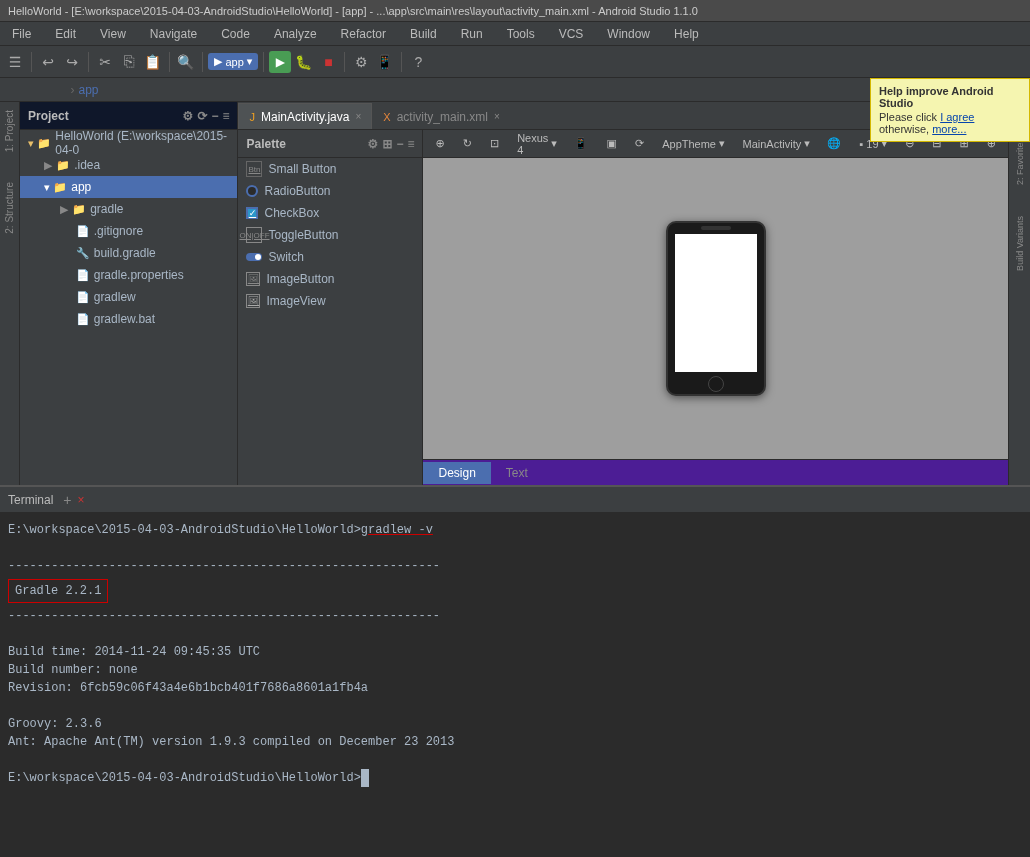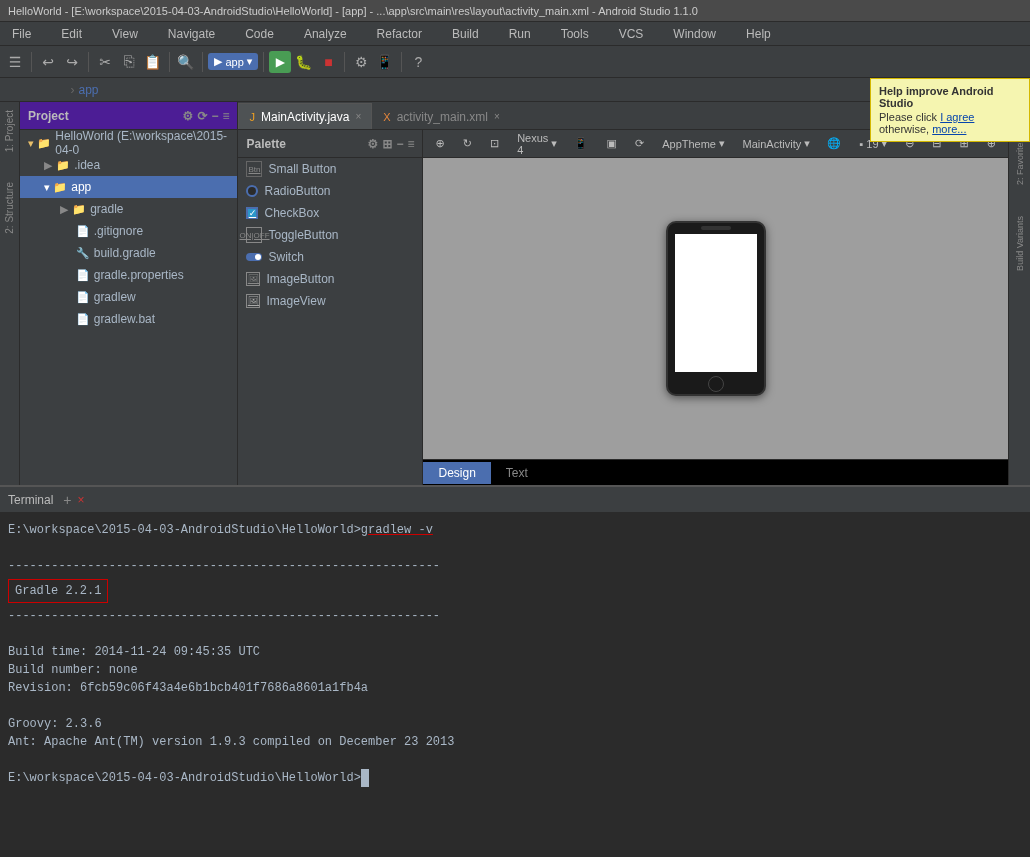--- a/index.html
+++ b/index.html
@@ -2,21 +2,21 @@
 <html><head>
   <meta charset="utf-8">
   <style>
     * { margin: 0; padding: 0; box-sizing: border-box; }
     body { width: 1030px; height: 857px; overflow: hidden; font-family: 'Segoe UI', Arial, sans-serif; font-size: 12px; background: #3c3f41; color: #a9b7c6; }
 
     
     #title-bar { background: #4a4a4a; height: 22px; display: flex; align-items: center; padding: 0 8px; font-size: 11px; color: #ccc; border-bottom: 1px solid #2b2b2b; }
 
     
-    #menu-bar { background: #3c3f41; height: 24px; display: flex; align-items: center; padding: 0 4px; border-bottom: 1px solid #2b2b2b; gap: 14px; }
+    #menu-bar { background: #3c3f41; height: 24px; display: flex; align-items: center; padding: 0 4px; border-bottom: 1px solid #2b2b2b; gap: 8px; }
     .menu-item { padding: 2px 8px; font-size: 12px; color: #bbb; cursor: pointer; border-radius: 2px; }
 
     
     #toolbar { background: #3c3f41; height: 32px; display: flex; align-items: center; padding: 0 4px; border-bottom: 1px solid #2b2b2b; gap: 2px; }
     .toolbar-btn { width: 22px; height: 22px; display: flex; align-items: center; justify-content: center; border-radius: 2px; cursor: pointer; color: #aaa; font-size: 14px; }
     .toolbar-separator { width: 1px; height: 20px; background: #555; margin: 0 3px; }
     .toolbar-run { background: #499c54; color: white; border-radius: 3px; width: 22px; height: 22px; display: flex; align-items: center; justify-content: center; cursor: pointer; }
     .toolbar-app-badge { background: #4b6eaf; color: #fff; padding: 2px 6px; border-radius: 3px; font-size: 11px; cursor: pointer; display: flex; align-items: center; gap: 3px; }
 
     
@@ -24,21 +24,21 @@
     .nav-sep { color: #666; }
 
     
     #main { display: flex; height: calc(857px - 22px - 24px - 32px - 24px - 22px - 22px); }
 
     
     #left-sidebar { width: 22px; background: #3c3f41; display: flex; flex-direction: column; align-items: center; padding-top: 4px; gap: 2px; border-right: 1px solid #2b2b2b; }
 
     
     #project-panel { width: 350px; background: #3c3f41; border-right: 1px solid #2b2b2b; display: flex; flex-direction: column; }
-    #project-header { background: #4c1d95; height: 28px; display: flex; align-items: center; padding: 0 8px; border-bottom: 1px solid #2b2b2b; gap: 8px; }
+    #project-header { background: #0f172a; height: 28px; display: flex; align-items: center; padding: 0 8px; border-bottom: 1px solid #2b2b2b; gap: 8px; }
     #project-header span { font-size: 12px; color: #bbb; font-weight: bold; }
     #project-header .header-icons { margin-left: auto; display: flex; gap: 4px; }
     #project-header .header-icon { color: #888; cursor: pointer; font-size: 12px; }
     #project-tree { flex: 1; overflow-y: auto; padding: 2px 0; background: #3c3f41; }
     .tree-item { display: flex; align-items: center; height: 22px; padding-left: 8px; cursor: pointer; font-size: 12px; color: #a9b7c6; }
     .tree-item.selected { background: #4b6eaf; color: #fff; }
     .tree-icon { margin-right: 4px; font-size: 11px; }
     .folder-icon { color: #e8bf6a; }
     .file-icon { color: #9aa7b0; }
     .gradle-icon { color: #66bb6a; }
@@ -72,21 +72,21 @@
     #design-area { flex: 1; display: flex; flex-direction: column; }
     #design-toolbar { height: 28px; display: flex; align-items: center; padding: 0 6px; gap: 6px; border-bottom: 1px solid #2b2b2b; background: #3c3f41; }
     .design-toolbar-btn { padding: 2px 6px; font-size: 11px; color: #bbb; cursor: pointer; display: flex; align-items: center; gap: 3px; }
     #design-canvas { flex: 1; background: #9e9e9e; display: flex; align-items: center; justify-content: center; position: relative; }
     #phone-preview { width: 100px; height: 175px; background: #1a1a1a; border-radius: 10px; display: flex; flex-direction: column; align-items: center; justify-content: center; box-shadow: 0 2px 8px rgba(0,0,0,0.5); border: 2px solid #333; }
     #phone-screen { width: 82px; height: 138px; background: white; }
     #phone-speaker { width: 30px; height: 4px; background: #333; border-radius: 2px; margin-bottom: 4px; }
     #phone-home { width: 16px; height: 16px; border: 1px solid #444; border-radius: 50%; margin-top: 4px; }
 
     
-    #design-text-tabs { display: flex; height: 26px; border-top: 1px solid #2b2b2b; align-items: center; background: #000000; }
+    #design-text-tabs { display: flex; height: 26px; border-top: 1px solid #2b2b2b; align-items: center; background: #4c1d95; }
     .dt-tab { padding: 3px 14px; font-size: 12px; cursor: pointer; border: 1px solid transparent; }
     .dt-tab.active { background: #4b6eaf; color: #fff; border-color: #4b6eaf; }
     .dt-tab.inactive { color: #888; }
 
     
     #terminal-area { background: #2b2b2b; border-top: 2px solid #555; display: flex; flex-direction: column; height: 460px; }
     #terminal-header { height: 26px; background: #3c3f41; display: flex; align-items: center; padding: 0 8px; border-bottom: 1px solid #2b2b2b; gap: 6px; }
     #terminal-header span { font-size: 12px; color: #bbb; }
     #terminal-header .th-btn { color: #888; cursor: pointer; font-size: 14px; }
     #terminal-content { flex: 1; overflow-y: auto; padding: 8px; font-family: 'Consolas', 'Courier New', monospace; font-size: 12px; color: #a9b7c6; line-height: 1.5; }

